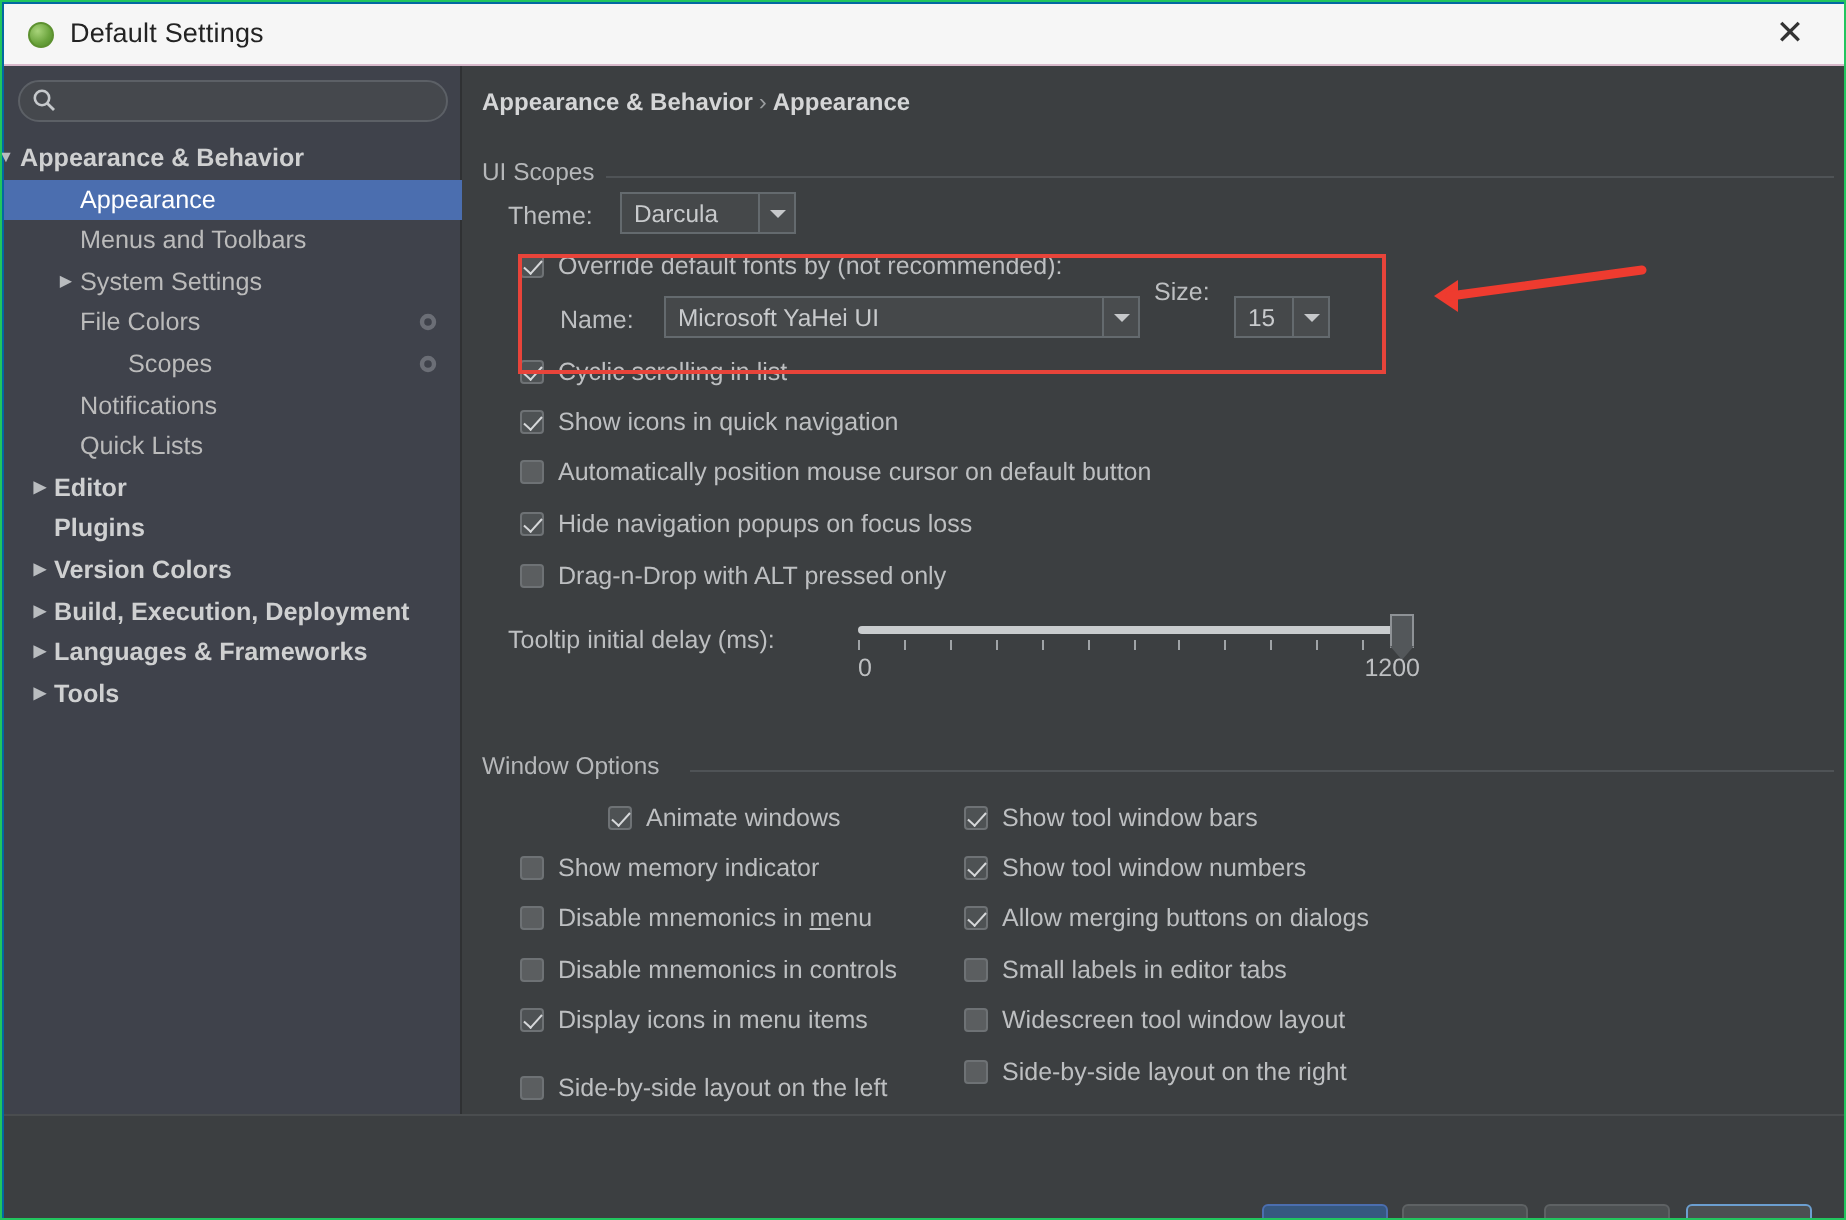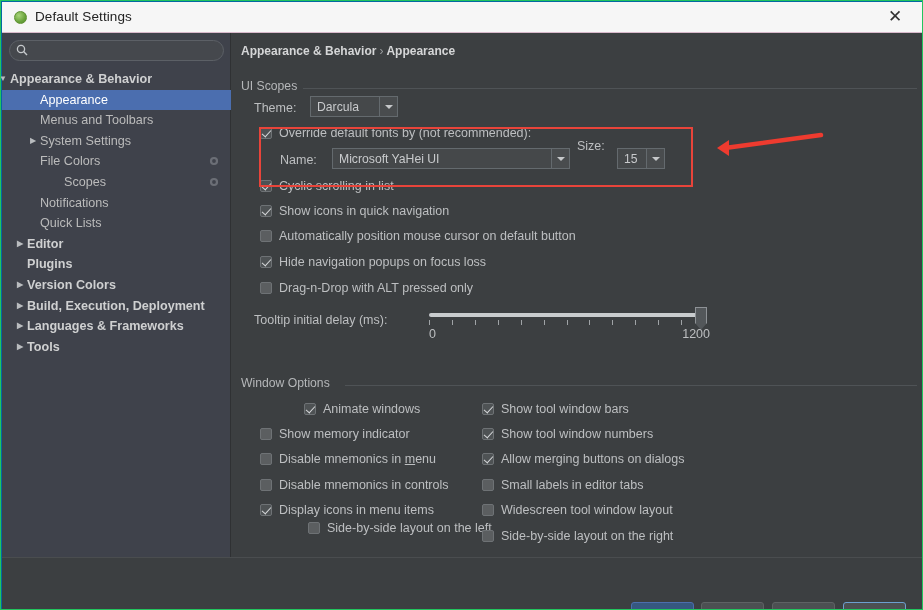--- a/index.html
+++ b/index.html
@@ -486,21 +486,21 @@
         <div class="group-title">Window Options</div>
         <div class="group-line" style="left:104px; width:572px;"></div>
       </div>
 
       <div id="win-left">
           <div class="row" style="left: 28px; top: 369px; margin-left: 44px;"><span class="cb checked"></span><span class="lblx">Animate windows</span></div>
           <div class="row" style="left: 28px; top: 394px;"><span class="cb"></span><span class="lblx">Show memory indicator</span></div>
           <div class="row" style="left: 28px; top: 419px;"><span class="cb"></span><span class="lblx">Disable mnemonics in <span class="mnem">m</span>enu</span></div>
           <div class="row" style="left: 28px; top: 445px;"><span class="cb"></span><span class="lblx">Disable mnemonics in controls</span></div>
           <div class="row" style="left: 28px; top: 470px;"><span class="cb checked"></span><span class="lblx">Display icons in menu items</span></div>
-          <div class="row" style="left: 28px; top: 488px; margin-left: 48px;"><span class="cb"></span><span class="lblx">Side-by-side layout on the left</span></div>
+          <div class="row" style="left: 28px; top: 504px;"><span class="cb"></span><span class="lblx">Side-by-side layout on the left</span></div>
         </div>
       <div id="win-right">
           <div class="row" style="left: 250px; top: 369px;"><span class="cb checked"></span><span class="lblx">Show tool window bars</span></div>
           <div class="row" style="left: 250px; top: 394px;"><span class="cb checked"></span><span class="lblx">Show tool window numbers</span></div>
           <div class="row" style="left: 250px; top: 419px;"><span class="cb checked"></span><span class="lblx">Allow merging buttons on dialogs</span></div>
           <div class="row" style="left: 250px; top: 445px;"><span class="cb"></span><span class="lblx">Small labels in editor tabs</span></div>
           <div class="row" style="left: 250px; top: 470px;"><span class="cb"></span><span class="lblx">Widescreen tool window layout</span></div>
           <div class="row" style="left: 250px; top: 496px;"><span class="cb"></span><span class="lblx">Side-by-side layout on the right</span></div>
         </div>
 

